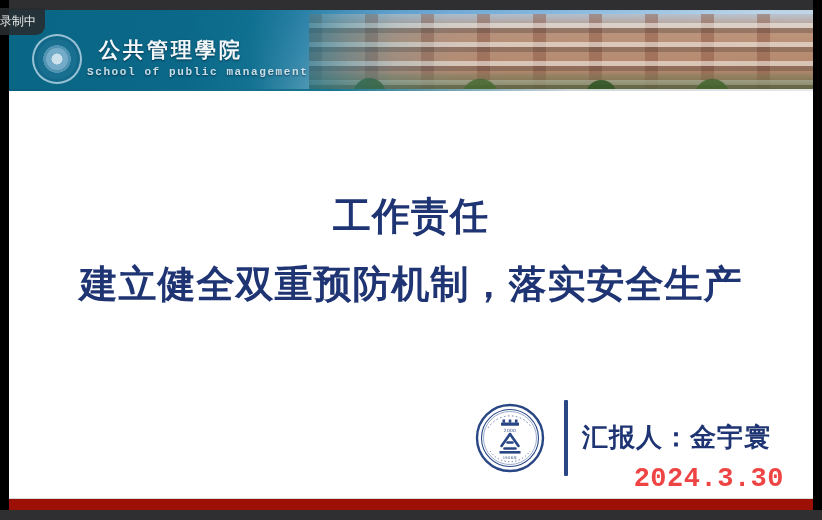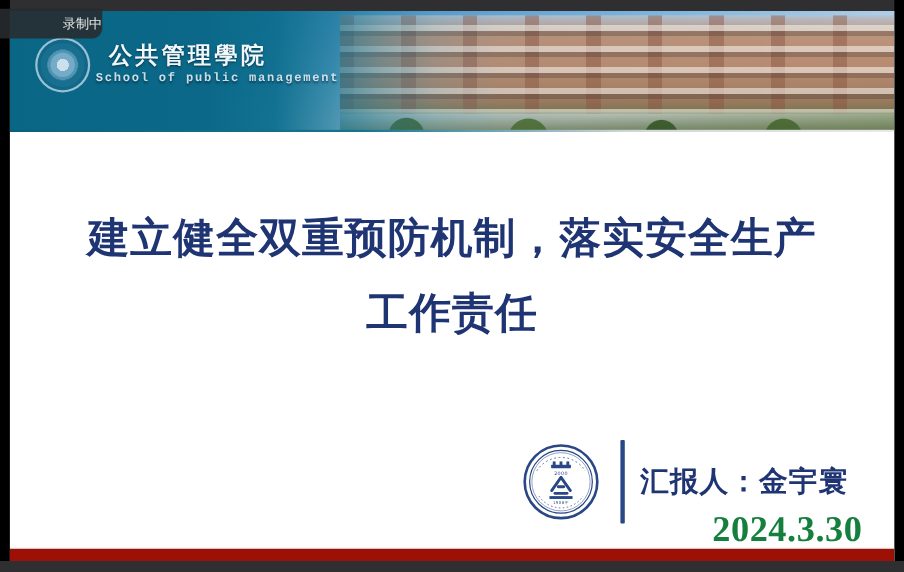--- a/index.html
+++ b/index.html
@@ -62,21 +62,21 @@
     height: 500px;
     background: #ffffff;
     overflow: hidden;
   }
 
   
   .banner {
     position: absolute;
     left: 0; top: 0;
     width: 804px;
-    height: 110px;
+    height: 81px;
     overflow: hidden;
     background: #0d4f6b;
   }
   
   .banner-sky {
     position: absolute;
     inset: 0;
     background:
       linear-gradient(170deg, #2b6ea8 0%, #4f93c9 22%, #7fb4dc 42%, #b9d3e8 60%, #cfd9dd 75%, #9fb089 100%);
   }
@@ -187,25 +187,24 @@
     position: absolute;
     left: 0px; top: 8px;
     width: 45px;
     height: 27px;
     background: rgba(40,44,48,0.88);
     border-bottom-right-radius: 9px;
     color: #e8e8e8;
     font-family: Liberation Sans, sans-serif;
     font-size: 12px;
     line-height: 27px;
-    text-align: right;
+    text-align: left;
     letter-spacing: 0px;
     z-index: 40;
     white-space: nowrap;
-    padding-left: 48px;
   }
 
   
   .title-wrap {
     position: absolute;
     left: 0; top: 172px;
     width: 804px;
     text-align: center;
   }
   .title-line {
@@ -246,24 +245,24 @@
     font-family: Liberation Mono, monospace;
     font-size: 26px;
     font-weight: 700;
     color: #1f3473;
     letter-spacing: 1px;
     white-space: nowrap;
   }
   .presenter-date {
     position: absolute;
     right: 20px; top: 66px;
-    font-family: Liberation Serif, serif;
-    font-size: 33px;
-    font-weight: 700;
-    color: #15803d;
+    font-family: Liberation Mono, monospace;
+    font-size: 27px;
+    font-weight: 700;
+    color: #ef4444;
     letter-spacing: 0.5px;
     white-space: nowrap;
   }
 
   
   .red-stripe {
     position: absolute;
     left: 0; bottom: 0;
     width: 804px;
     height: 11px;
@@ -297,22 +296,22 @@
 
       <div class="banner-seal"></div>
 
       <div class="banner-cn">公共管理學院</div>
       <div class="banner-en">School of public management</div>
 
       <div class="banner-bottomline"></div>
     </div>
 
     <div class="title-wrap">
+      <div class="title-line">工作责任</div>
       <div class="title-line">建立健全双重预防机制，落实安全生产</div>
-      <div class="title-line">工作责任</div>
     </div>
 
     <div class="presenter-row">
 
       <div class="seal-logo">
         <svg width="72" height="72" viewBox="0 0 72 72" aria-hidden="true">
           <circle cx="36" cy="36" r="33" fill="#ffffff" stroke="#2a4785" stroke-width="2.4"></circle>
           <circle cx="36" cy="36" r="28.5" fill="none" stroke="#2a4785" stroke-width="1.1"></circle>
           <circle cx="36" cy="36" r="26.5" fill="none" stroke="#6f86b5" stroke-width="0.7"></circle>
 

